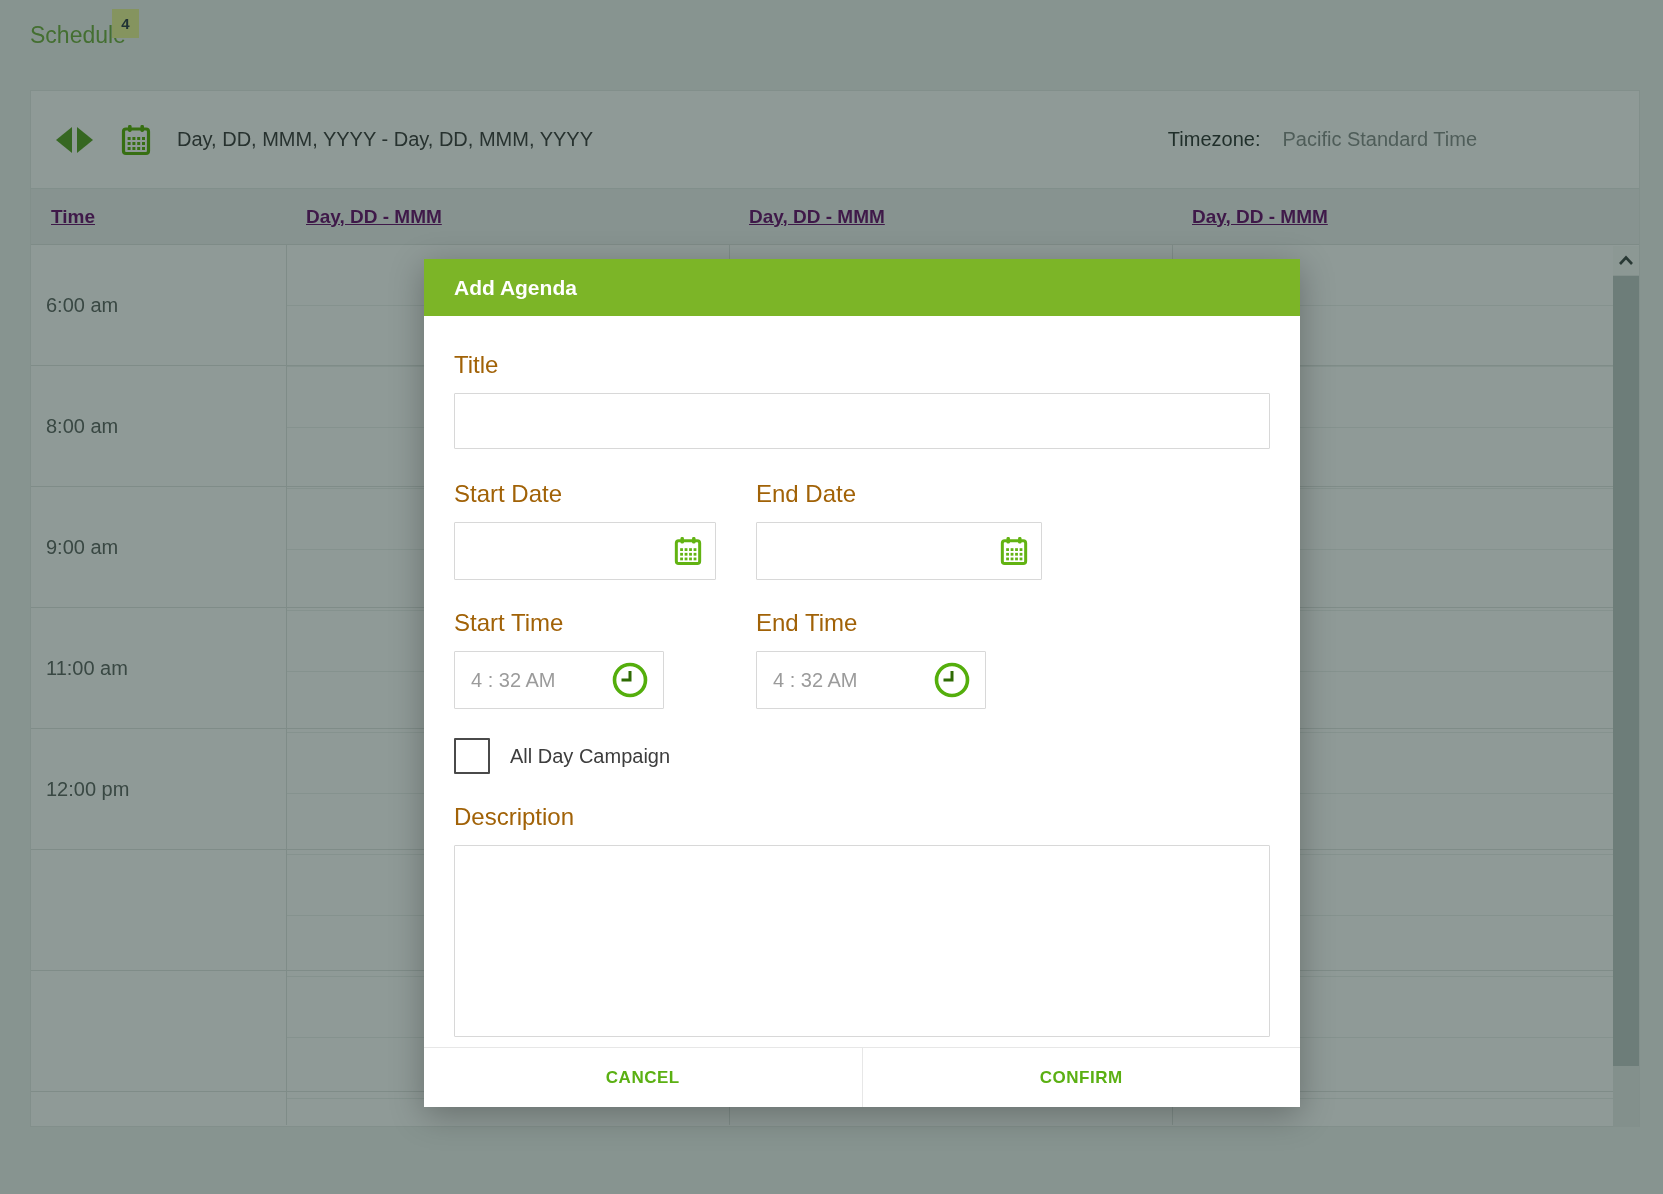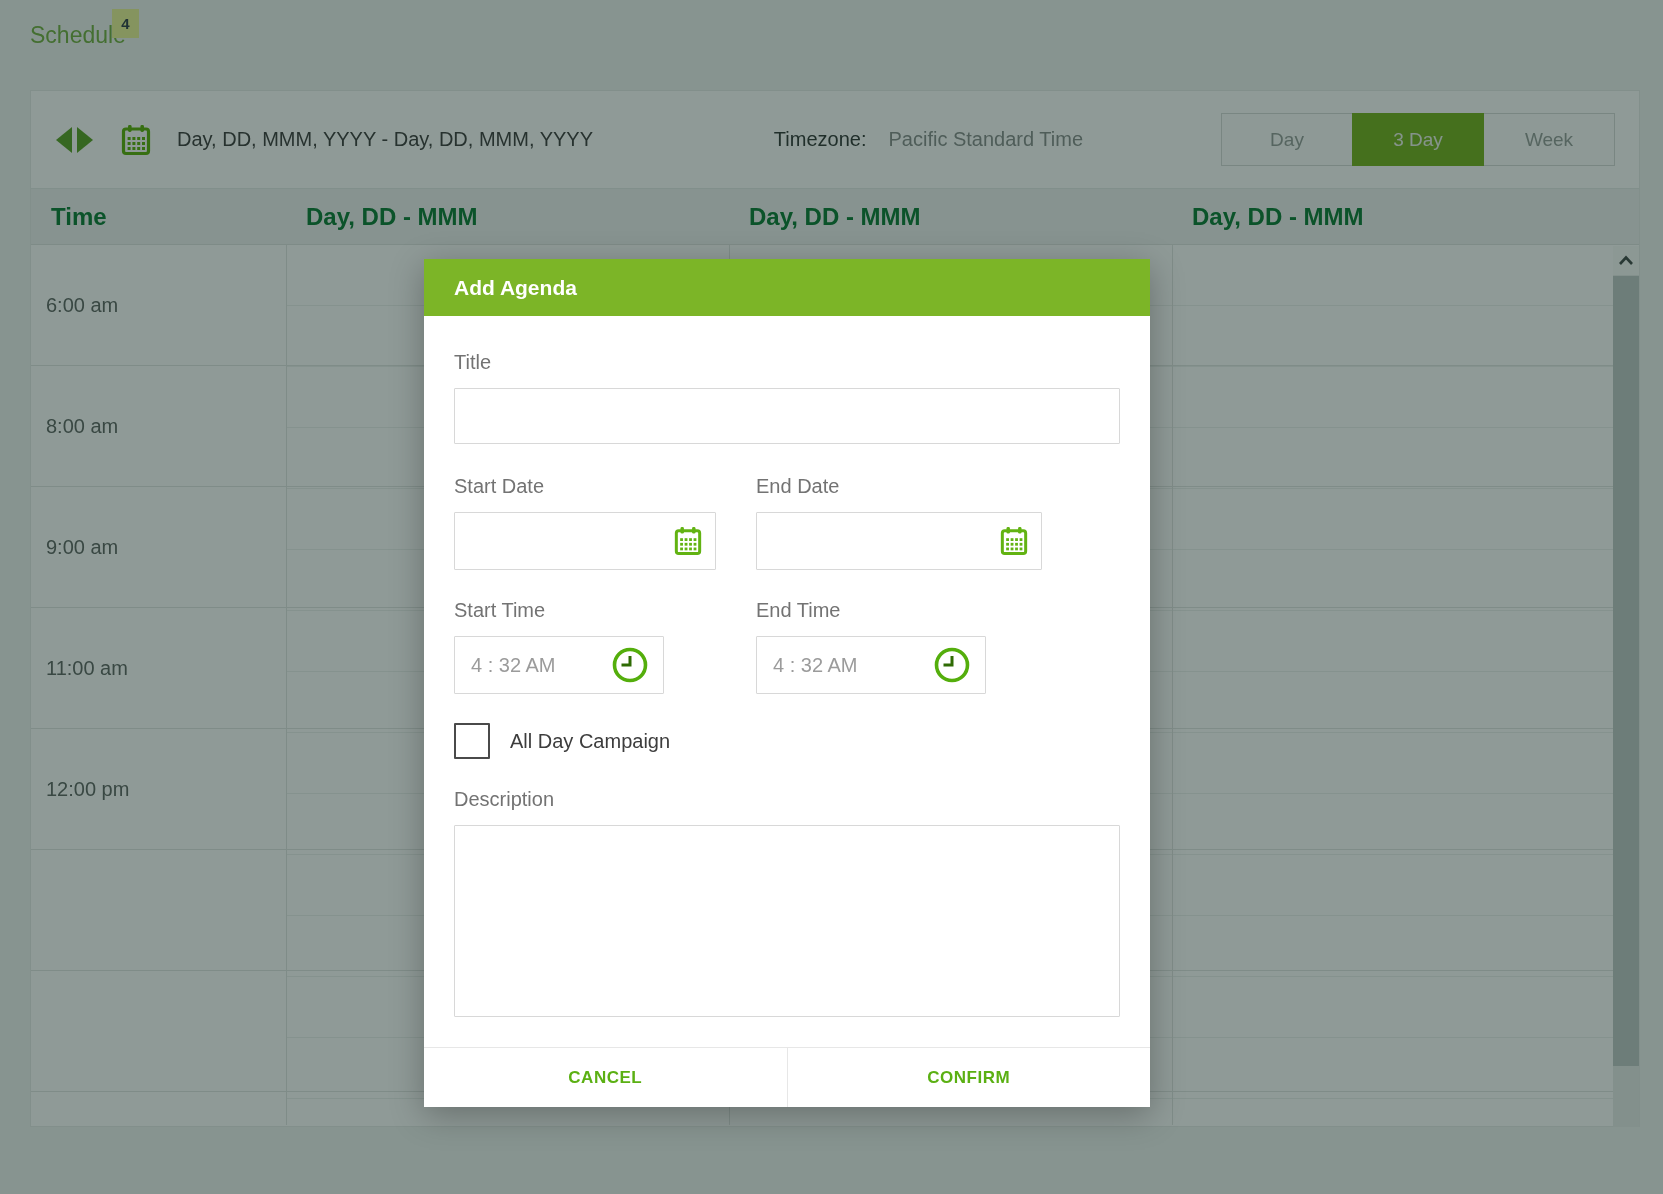--- a/index.html
+++ b/index.html
@@ -43,21 +43,21 @@
     font-size:19px; color:#9aa19e; display:flex; align-items:center; justify-content:center;
     cursor:pointer;
   }
   .view-btn + .view-btn { margin-left:-1px; }
   .view-btn.active { background:#7cb527; border-color:#7cb527; color:#eef3ea; position:relative; z-index:1; }
 
   .table-header {
     height:57px; display:flex; align-items:center;
     background:#f1f3f2; border-top:1px solid #e7ebe9; border-bottom:1px solid #e0e4e2;
   }
-  .th { font-size:24px; font-weight:bold; color:#15803d; }
+  .th { font-size:19px; font-weight:bold; color:#701a75;text-decoration:underline; }
   .th-time { width:255px; padding-left:20px; }
   .th-day  { width:443px; padding-left:20px; }
 
   .table-body {
     position:relative; height:880px; overflow:hidden;
     background:repeating-linear-gradient(to bottom, transparent 0 120px, #e2e6e4 120px 121px);
   }
   .time-col { position:absolute; left:0; top:0; width:255px; }
   .time-cell {
     height:121px; display:flex; align-items:center; padding-left:15px;
@@ -80,30 +80,30 @@
   }
   .scroll-thumb {
     position:absolute; left:0; top:30px; width:26px; height:790px;
     background:#c3ccc9; cursor:pointer;
   }
 
   
   .overlay { position:absolute; inset:0; background:rgba(1,24,18,0.44); z-index:10; }
 
   .modal {
-    position:absolute; left:424px; top:259px; width:726px; height:848px;
+    position:absolute; left:424px; top:259px; width:876px; height:848px;
     background:#ffffff; z-index:20; display:flex; flex-direction:column;
     box-shadow:0 8px 32px rgba(0,0,0,0.28);
   }
   .modal-header {
     height:57px; flex:0 0 57px; background:#7cb527; color:#ffffff;
     font-size:21px; font-weight:bold; display:flex; align-items:center; padding-left:30px;
   }
   .modal-body { padding:35px 30px 0 30px; }
-  .field-label { display:block; font-size:20px; color:#737373; margin-bottom:14px; }
+  .field-label { display:block; font-size:24px; color:#a16207; margin-bottom:14px; }
   .text-input {
     width:100%; height:56px; border:1px solid #d8d8d8; border-radius:1px;
     font-family:"Liberation Sans", sans-serif; font-size:20px; color:#555; padding:0 16px;
     outline:none;
   }
   .title-block { margin-bottom:31px; }
   .field-row { display:flex; margin-bottom:29px; }
   .field-col { width:302px; }
   .input-box {
     position:relative; height:58px; border:1px solid #d8d8d8; border-radius:1px;
@@ -173,25 +173,20 @@
             <rect x="11.4" y="23" width="3" height="3"></rect>
             <rect x="16.2" y="23" width="3" height="3"></rect>
             <rect x="21" y="23" width="3" height="3"></rect>
         </g>
       </svg>
     </div>
     <div class="date-range">Day, DD, MMM, YYYY - Day, DD, MMM, YYYY</div>
     <div class="spacer"></div>
     <div class="tz-label">Timezone:</div>
     <div class="tz-value">Pacific Standard Time</div>
-    <div class="view-toggle">
-        <button class="view-btn">Day</button>
-        <button class="view-btn active">3 Day</button>
-        <button class="view-btn">Week</button>
-      </div>
   </div>
 
   <div class="table-header">
     <div class="th th-time">Time</div>
   <div class="th th-day">Day, DD - MMM</div>
       <div class="th th-day">Day, DD - MMM</div>
       <div class="th th-day">Day, DD - MMM</div>
     </div>
 
   <div class="table-body">

